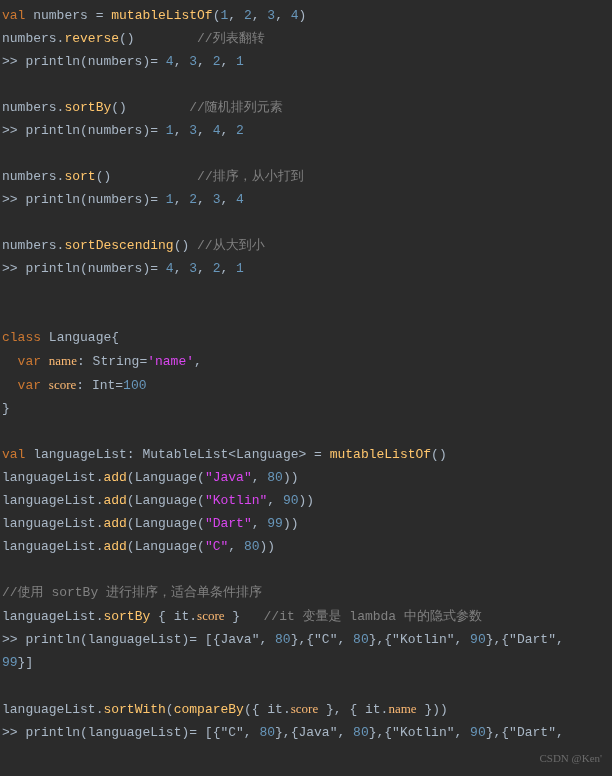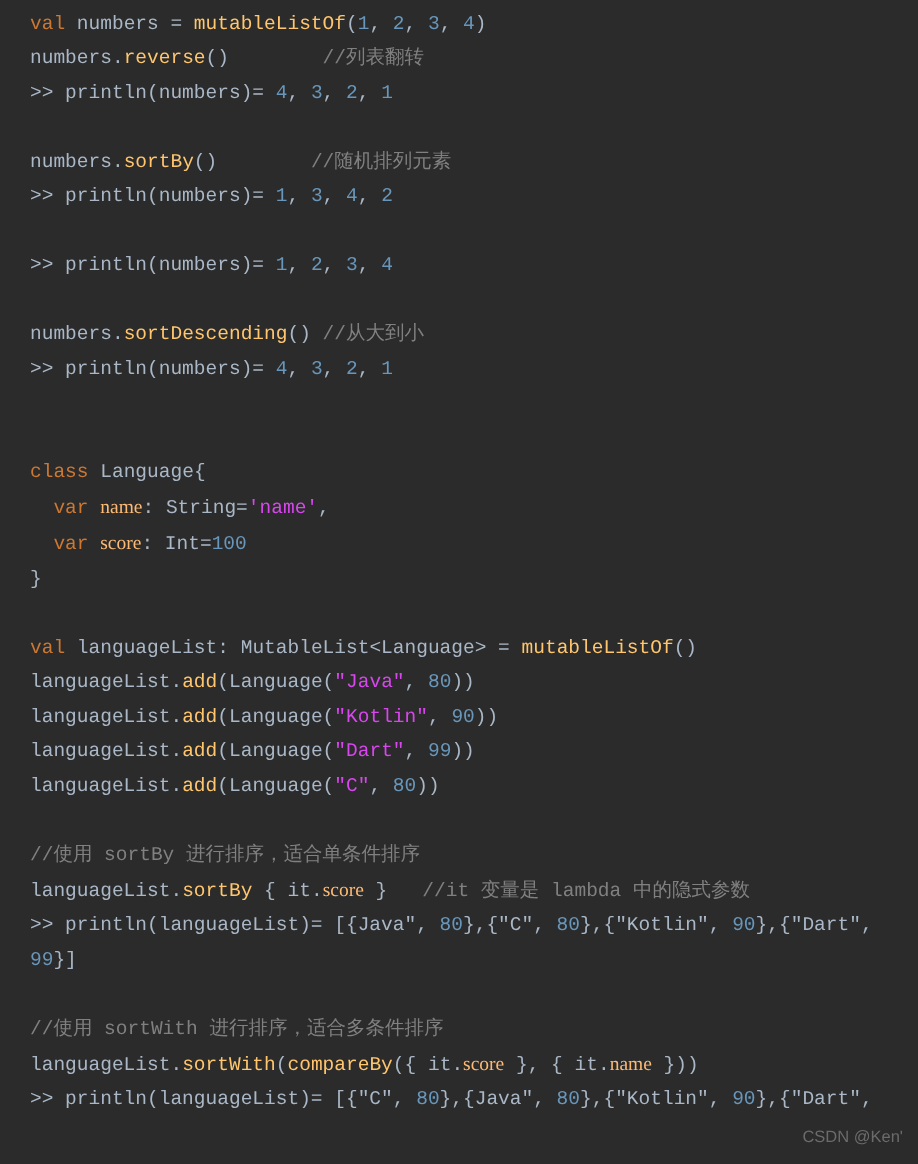--- a/index.html
+++ b/index.html
@@ -8,48 +8,49 @@
     font-family: "Consolas", "Monaco", "Courier New", monospace;
     font-size: 13px;
     line-height: 23px;
     color: #a9b7c6;
     width: 612px;
     height: 776px;
     overflow: hidden;
     padding: 4px 0 0 0;
     position: relative;
   }
-  .line { white-space: pre; padding-left: 20px; }
+  .line { white-space: pre; padding-left: 2px; }
   .kw { color: #cc7832; }
   .ident { color: #fdba74; font-family: Liberation Serif, serif; }
   .func { color: #ffc66d; }
   .num { color: #6897bb; }
   .str { color: #d946ef; }
   .comment { color: #808080; text-align: center; }
   .plain { color: #a9b7c6; }
   .watermark {
     position: absolute;
     bottom: 6px;
     right: 10px;
     color: #6b6b6b;
     font-size: 11px;
-    font-family: Liberation Sans, sans-serif;
+    font-family: Liberation Serif, serif;
   }
 </style>
 </head>
 <body>
 
 <div>
 <div class="line"><span class="kw">val</span><span class="plain"> </span><span class="plain">numbers</span><span class="plain"> = </span><span class="func">mutableListOf</span><span class="plain">(</span><span class="num">1</span><span class="plain">, </span><span class="num">2</span><span class="plain">, </span><span class="num">3</span><span class="plain">, </span><span class="num">4</span><span class="plain">)</span></div>
 <div class="line"><span class="plain">numbers</span><span class="plain">.</span><span class="func">reverse</span><span class="plain">()</span><span class="plain">        </span><span class="comment">//列表翻转</span></div>
 <div class="line"><span class="plain">&gt;&gt; println(numbers)= </span><span class="num">4</span><span class="plain">, </span><span class="num">3</span><span class="plain">, </span><span class="num">2</span><span class="plain">, </span><span class="num">1</span></div>
 <div class="line"> </div>
 <div class="line"><span class="plain">numbers</span><span class="plain">.</span><span class="func">sortBy</span><span class="plain">()</span><span class="plain">        </span><span class="comment">//随机排列元素</span></div>
 <div class="line"><span class="plain">&gt;&gt; println(numbers)= </span><span class="num">1</span><span class="plain">, </span><span class="num">3</span><span class="plain">, </span><span class="num">4</span><span class="plain">, </span><span class="num">2</span></div>
 <div class="line"> </div>
+<div class="line"><span class="plain">numbers</span><span class="plain">.</span><span class="func">sort</span><span class="plain">()</span><span class="plain">           </span><span class="comment">//排序，从小打到</span></div>
 <div class="line"><span class="plain">&gt;&gt; println(numbers)= </span><span class="num">1</span><span class="plain">, </span><span class="num">2</span><span class="plain">, </span><span class="num">3</span><span class="plain">, </span><span class="num">4</span></div>
 <div class="line"> </div>
 <div class="line"><span class="plain">numbers</span><span class="plain">.</span><span class="func">sortDescending</span><span class="plain">()</span><span class="plain"> </span><span class="comment">//从大到小</span></div>
 <div class="line"><span class="plain">&gt;&gt; println(numbers)= </span><span class="num">4</span><span class="plain">, </span><span class="num">3</span><span class="plain">, </span><span class="num">2</span><span class="plain">, </span><span class="num">1</span></div>
 <div class="line"> </div>
 <div class="line"> </div>
 <div class="line"><span class="kw">class</span><span class="plain"> </span><span class="plain">Language</span><span class="plain">{</span></div>
 <div class="line"><span class="plain">  </span><span class="kw">var</span><span class="plain"> </span><span class="ident">name</span><span class="plain">: </span><span class="plain">String</span><span class="plain">=</span><span class="str">'name'</span><span class="plain">,</span></div>
 <div class="line"><span class="plain">  </span><span class="kw">var</span><span class="plain"> </span><span class="ident">score</span><span class="plain">: </span><span class="plain">Int</span><span class="plain">=</span><span class="num">100</span></div>
 <div class="line"><span class="plain">}</span></div>
@@ -58,19 +59,18 @@
 <div class="line"><span class="plain">languageList</span><span class="plain">.</span><span class="func">add</span><span class="plain">(</span><span class="plain">Language</span><span class="plain">(</span><span class="str">"Java"</span><span class="plain">, </span><span class="num">80</span><span class="plain">))</span></div>
 <div class="line"><span class="plain">languageList</span><span class="plain">.</span><span class="func">add</span><span class="plain">(</span><span class="plain">Language</span><span class="plain">(</span><span class="str">"Kotlin"</span><span class="plain">, </span><span class="num">90</span><span class="plain">))</span></div>
 <div class="line"><span class="plain">languageList</span><span class="plain">.</span><span class="func">add</span><span class="plain">(</span><span class="plain">Language</span><span class="plain">(</span><span class="str">"Dart"</span><span class="plain">, </span><span class="num">99</span><span class="plain">))</span></div>
 <div class="line"><span class="plain">languageList</span><span class="plain">.</span><span class="func">add</span><span class="plain">(</span><span class="plain">Language</span><span class="plain">(</span><span class="str">"C"</span><span class="plain">, </span><span class="num">80</span><span class="plain">))</span></div>
 <div class="line"> </div>
 <div class="line"><span class="comment">//使用 sortBy 进行排序，适合单条件排序</span></div>
 <div class="line"><span class="plain">languageList</span><span class="plain">.</span><span class="func">sortBy</span><span class="plain"> </span><span class="plain">{ </span><span class="plain">it</span><span class="plain">.</span><span class="ident">score</span><span class="plain"> }</span><span class="plain">   </span><span class="comment">//it 变量是 lambda 中的隐式参数</span></div>
 <div class="line"><span class="plain">&gt;&gt; println(languageList)= [{Java", </span><span class="num">80</span><span class="plain">},{"C", </span><span class="num">80</span><span class="plain">},{"Kotlin", </span><span class="num">90</span><span class="plain">},{"Dart", </span></div>
 <div class="line"><span class="num">99</span><span class="plain">}]</span></div>
 <div class="line"> </div>
-<div class="line"><span class="comment">//使用 sortWith 进行排序，适合多条件排序</span></div>
 <div class="line"><span class="plain">languageList</span><span class="plain">.</span><span class="func">sortWith</span><span class="plain">(</span><span class="func">compareBy</span><span class="plain">(</span><span class="plain">{ </span><span class="plain">it</span><span class="plain">.</span><span class="ident">score</span><span class="plain"> }</span><span class="plain">, </span><span class="plain">{ </span><span class="plain">it</span><span class="plain">.</span><span class="ident">name</span><span class="plain"> }</span><span class="plain">))</span></div>
 <div class="line"><span class="plain">&gt;&gt; println(languageList)= [{"C", </span><span class="num">80</span><span class="plain">},{Java", </span><span class="num">80</span><span class="plain">},{"Kotlin", </span><span class="num">90</span><span class="plain">},{"Dart", </span></div>
 
 </div>
 
 <div class="watermark">CSDN @Ken'</div>
 
 </body></html>

